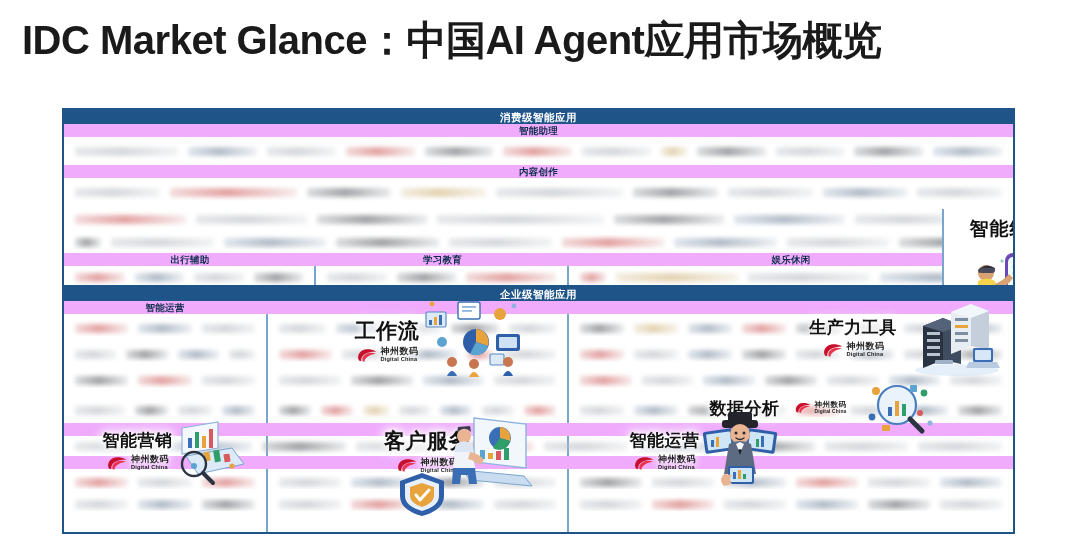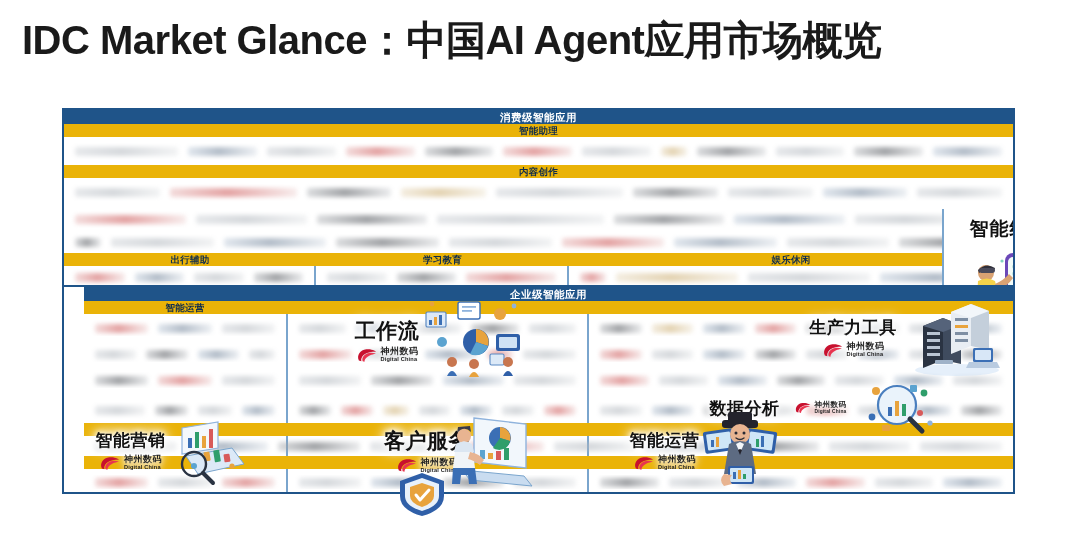--- a/index.html
+++ b/index.html
@@ -16,28 +16,28 @@
     font-size:40px;font-weight:bold;color:#1a1a1a;letter-spacing:-0.5px;
     white-space:nowrap;line-height:56px;
   }
 
   
   .panel{
     position:absolute;background:#fff;border:2px solid #1f5489;
     box-sizing:border-box;overflow:hidden;
   }
   #consumer-panel{left:62px;top:84px;width:953px;height:197px;margin-top:24px;}
-  #enterprise-panel{left:62px;top:285px;width:953px;height:209px;padding-left:20px;}
+  #enterprise-panel{left:62px;top:285px;width:953px;height:249px;}
 
   .bar-main{
     background:#1f5489;color:#ffffff;font-size:10.5px;font-weight:bold;
     text-align:center;line-height:14px;height:14px;letter-spacing:.5px;
   }
   .bar-sub{
-    background:#eab308;color:#0f2d4d;font-size:9.5px;font-weight:bold;
+    background:#f0abfc;color:#0f2d4d;font-size:9.5px;font-weight:bold;
     text-align:center;line-height:13px;height:13px;letter-spacing:.3px;
     box-sizing:border-box;
   }
   .logo-row{background:#ffffff;box-sizing:border-box;position:relative;}
 
   
   .logos{position:absolute;inset:0;display:flex;align-items:center;
          padding:0 6px;gap:0;overflow:hidden;}
   .lg{
     flex:1 1 0;height:9px;margin:0 5px;border-radius:2px;
@@ -527,21 +527,21 @@
     <path d="M46 36 L58 48" stroke="#2a3342" stroke-width="5" stroke-linecap="round"></path>
     <circle cx="12" cy="8" r="4" fill="#e8a33d"></circle>
     <circle cx="60" cy="10" r="3.4" fill="#2f9e6b"></circle>
     <circle cx="56" cy="30" r="3" fill="#d85a5a"></circle>
     <circle cx="8" cy="34" r="3.4" fill="#3b6fb5"></circle>
     <rect x="46" y="2" width="7" height="7" rx="1" fill="#5ba3d0"></rect>
     <rect x="18" y="42" width="8" height="6" rx="1" fill="#e8a33d"></rect>
     <circle cx="66" cy="40" r="2.6" fill="#8fb3dd"></circle>
   </svg>
 
-  <div class="feat" style="left:78px;top:424px;width:105px;height:52px">
+  <div class="feat" style="left:85px;top:424px;width:105px;height:52px">
     <span class="feat-label">智能营销</span>
     <span class="brand" style="margin-top:3px">
       <svg class="swoosh" viewBox="0 0 34 24">
         <path d="M4 20 C0 12 6 3 16 2 C26 1 32 6 32 6 C32 6 24 5 17 8 C10 11 7 16 8 21 Z" fill="#c8102e"></path>
         <path d="M10 21 C8 15 13 9 21 8 C27 7 31 9 31 9 C31 9 23 10 18 14 C14 17 13 19 13 22 Z" fill="#e8344f"></path>
       </svg>
       <span class="btxt">
         <span class="bcn">神州数码</span>
         <span class="ben">Digital China</span>
       </span>

